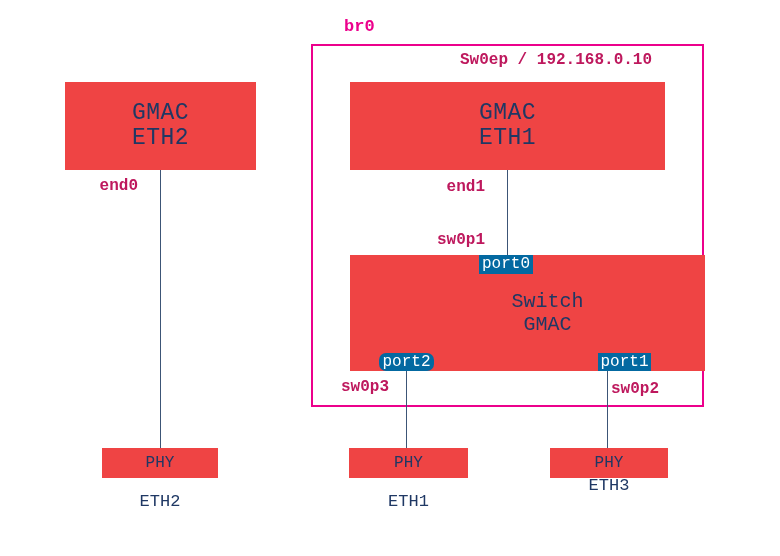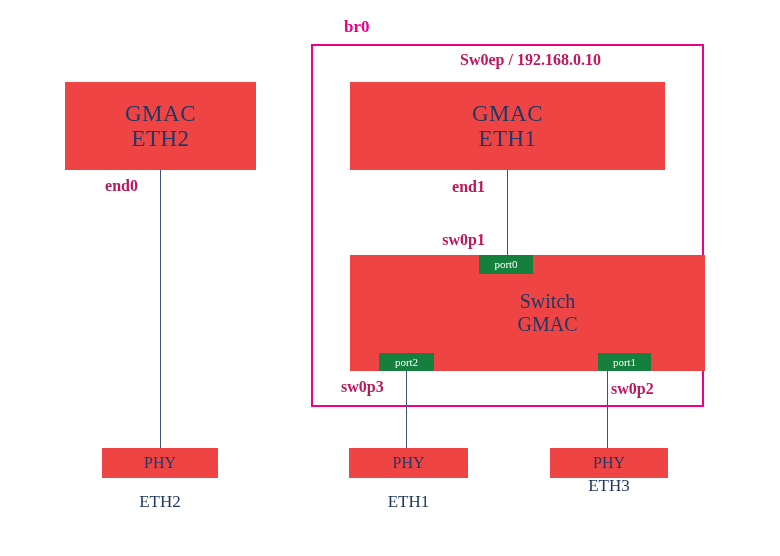--- a/index.html
+++ b/index.html
@@ -1,40 +1,40 @@
 <!DOCTYPE html>
 <html><head>
 <meta charset="utf-8">
 <style>
   html,body{margin:0;padding:0;background:#ffffff;}
   .canvas{
     position:relative;
     width:760px;height:556px;
     background:#ffffff;
-    font-family:Liberation Serif, serif;
+    font-family:Liberation Mono, monospace;
     overflow:hidden;
   }
   
   .box{
     position:absolute;
     background:#ef4444;
     color:#1f3864;
     display:flex;flex-direction:column;
     align-items:center;justify-content:center;
     text-align:center;
   }
   .box .bigline{font-size:23px;line-height:25px;letter-spacing:0.5px;}
   .box .midline{font-size:20px;line-height:23px;}
   .vline{
     position:absolute;width:1px;background:#3c5576;
   }
   .portchip{
     position:absolute;
-    background:#15803d;color:#ffffff;
-    font-size:11px;line-height:18px;
+    background:#0369a1;color:#ffffff;
+    font-size:16px;line-height:18px;
     text-align:center;
   }
   .greenlabel{
     position:absolute;
     color:#be185d;font-weight:bold;font-size:16px;
     white-space:nowrap;
   }
   .navcaption{
     position:absolute;
     color:#1f3864;font-size:17px;text-align:center;
@@ -59,21 +59,21 @@
   .phy2{left:349px;top:448px;width:119px;height:30px;font-size:16px;}
   .phy3{left:550px;top:448px;width:118px;height:30px;font-size:16px;}
   .phy-text{font-size:16px;}
 
   .line-end0{left:160px;top:170px;height:278px;}
   .line-end1{left:507px;top:170px;height:85px;}
   .line-sw0p3{left:406px;top:371px;height:77px;}
   .line-sw0p2{left:607px;top:371px;height:78px;}
 
   .port0{left:479px;top:255px;width:54px;height:19px;}
-  .port2{left:379px;top:353px;width:55px;height:18px;}
+  .port2{left:379px;top:353px;width:55px;height:18px;border-radius:7px;}
   .port1{left:598px;top:353px;width:53px;height:18px;}
 
   .end0-label{right:622px;top:177px;}
   .end1-label{right:275px;top:178px;}
   .sw0p1-label{right:275px;top:231px;margin-left:18px;}
   .sw0p3-label{left:341px;top:378px;}
   .sw0p2-label{left:611px;top:380px;}
 
   .cap-eth2{left:102px;top:492px;width:116px;}
   .cap-eth1{left:349px;top:492px;width:119px;}

